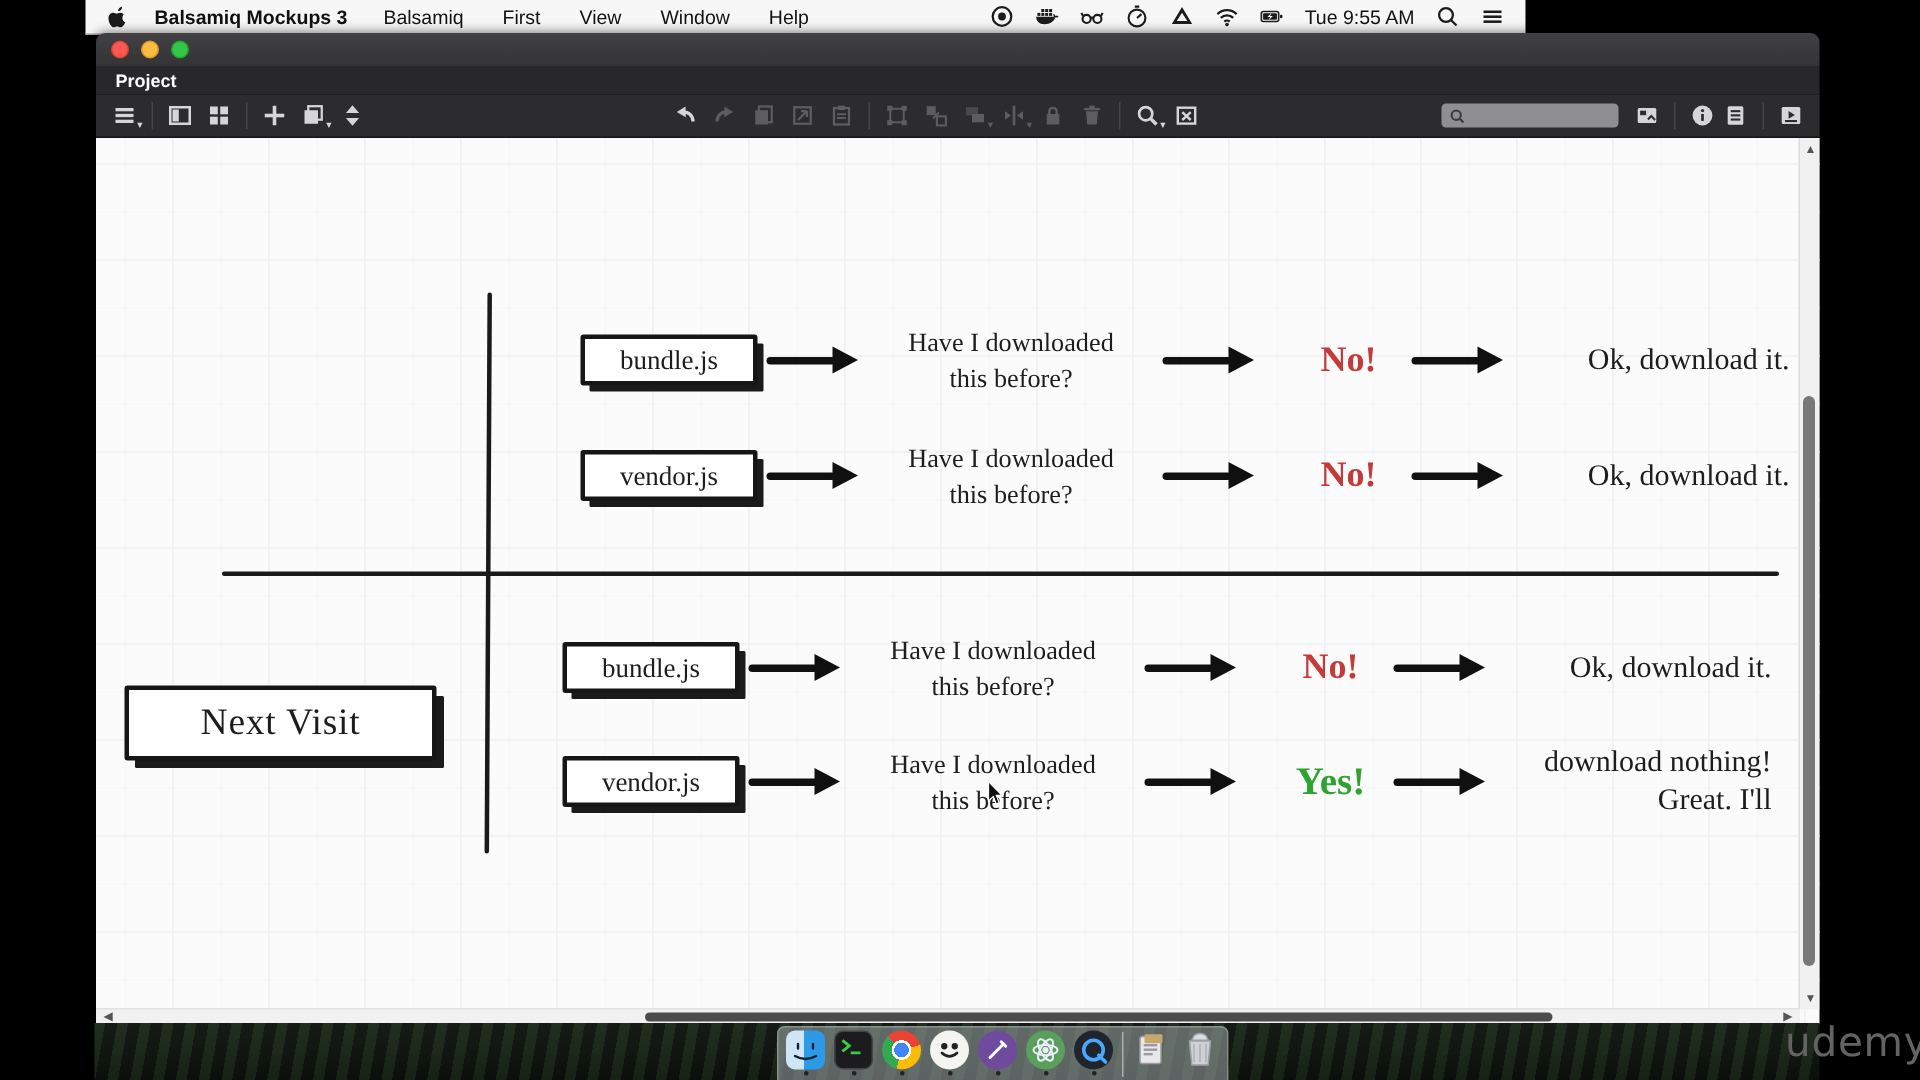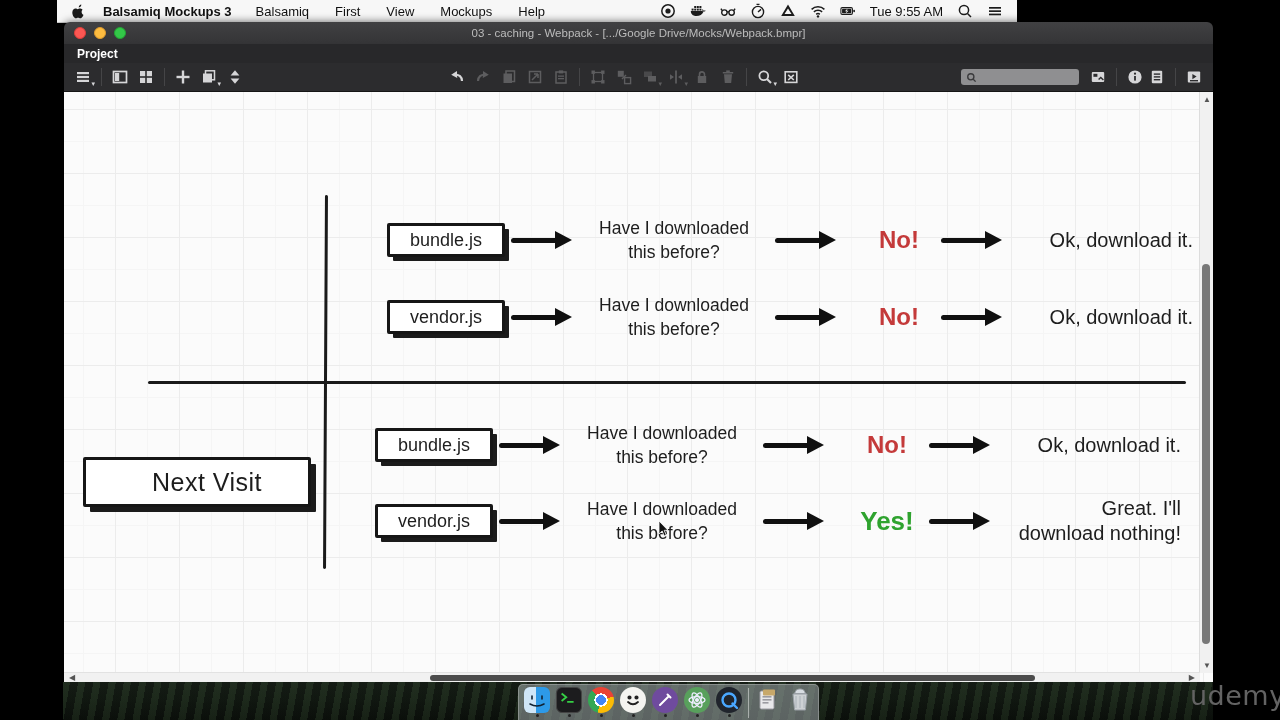--- a/index.html
+++ b/index.html
@@ -47,21 +47,21 @@
 
   
   .canvas{position:relative;height:591px;background-color:#fbfbfb;overflow:hidden;
     background-image:
       linear-gradient(#ececec 1px,transparent 1px),
       linear-gradient(90deg,#ececec 1px,transparent 1px),
       linear-gradient(#f5f5f5 1px,transparent 1px),
       linear-gradient(90deg,#f5f5f5 1px,transparent 1px);
     background-size:64px 64px,64px 64px,32px 32px,32px 32px;
     background-position:-13px 17px,-13px 17px,-13px 17px,-13px 17px;}
-  .sketch-text{font-family:Liberation Sans, sans-serif;color:#1d1d1d;}
+  .sketch-text{font-family:Liberation Serif, serif;color:#1d1d1d;}
   .visit-box{position:absolute;background:#fff;border:3px solid #161616;border-radius:2px;
              box-shadow:6px 6px 0 -1px #1b1b1b;display:flex;align-items:center;justify-content:center;
              font-size:25px;letter-spacing:.5px;}
   .vline{position:absolute;width:3px;background:#1a1a1a;border-radius:2px;transform:rotate(.3deg);}
   .hline{position:absolute;height:3px;background:#1a1a1a;border-radius:2px;}
   .flow-row{position:absolute;display:flex;align-items:center;gap:4px;height:56px;}
   .file-box{flex:0 0 118px;height:34px;background:#fff;border:3px solid #161616;border-radius:2px;
             box-shadow:5px 5px 0 -1px #1b1b1b;display:flex;align-items:center;justify-content:center;
             font-size:18px;box-sizing:border-box;}
   .arrow{flex:0 0 66px;height:18px;position:relative;}
@@ -109,21 +109,21 @@
     <div class="mb-left">
       <span class="apple">
         <svg viewBox="0 0 16 17">
             <path d="M13.9 5.9c-.1.1-1.8 1-1.8 3.1 0 2.4 2.1 3.2 2.2 3.2-.1.2-.3 1.2-1.1 2.2-.7.9-1.4 1.8-2.5 1.8s-1.4-.6-2.6-.6c-1.2 0-1.6.6-2.6.6s-1.8-.9-2.5-1.8C2.2 13.2 1.5 11.3 1.5 9.5c0-2.9 1.9-4.4 3.7-4.4 1 0 1.8.7 2.4.7.6 0 1.6-.7 2.7-.7.4 0 1.9 0 2.9 1.4zM11.1 2.8c.5-.6.8-1.4.7-2.3-.7 0-1.6.5-2.1 1.1-.5.5-.9 1.4-.8 2.2.8.1 1.7-.4 2.2-1z"></path>
           </svg>
       </span>
       <span class="mb-app">Balsamiq Mockups 3</span>
       <span class="mb-item">Balsamiq</span>
       <span class="mb-item">First</span>
       <span class="mb-item">View</span>
-      <span class="mb-item">Mockups</span>
+      <span class="mb-item">Window</span>
       <span class="mb-item">Help</span>
     </div>
     <div class="mb-right">
       <span class="sicon">
         <svg viewBox="0 0 16 16">
             <circle cx="8" cy="8" r="6.2" fill="none" stroke="currentColor" stroke-width="1.5"></circle>
             <circle cx="8" cy="8" r="2.6" fill="currentColor"></circle>
           </svg>
       </span>
       <span class="sicon">
@@ -187,21 +187,20 @@
     </div>
   </div>
 
   <div class="app-window">
     <div class="title-bar">
       <div class="lights">
         <span class="light red"></span>
         <span class="light yellow"></span>
         <span class="light green"></span>
       </div>
-      <span class="win-title">03 - caching - Webpack - [.../Google Drive/Mocks/Webpack.bmpr]</span>
     </div>
 
     <div class="tab-bar">
       <span class="tab-label">Project</span>
     </div>
 
     <div class="toolbar">
       <div class="tgroup">
         <span class="tbtn on">
           <svg viewBox="0 0 16 16" fill="currentColor">
@@ -391,21 +390,21 @@
             </svg>
         </span>
       </div>
     </div>
 
     <div class="canvas">
 
       <div class="vline" style="left:260px;top:103px;height:374px;"></div>
       <div class="hline" style="left:84px;top:289px;width:1038px;"></div>
 
-      <div class="visit-box sketch-text" style="left:19px;top:365px;width:202px;height:44px;padding-left:20px;">
+      <div class="visit-box sketch-text" style="left:19px;top:365px;width:202px;height:44px;">
         <span>Next Visit</span>
       </div>
 
       <div class="flow-row sketch-text" style="left:323px;top:120px;">
         <div class="file-box">
             <span>bundle.js</span>
           </div>
         <div class="arrow">
             <span class="bar"></span>
             <span class="head"></span>
@@ -498,22 +497,22 @@
         <div class="arrow">
             <span class="bar"></span>
             <span class="head"></span>
           </div>
         <div class="ans-col" style="font-size: 26px; color: rgb(47, 163, 47);">Yes!</div>
         <div class="arrow">
             <span class="bar"></span>
             <span class="head"></span>
           </div>
         <div class="res-col">
+            <span style="display:block">download nothing!</span>
             <span style="display:block">Great.  I'll</span>
-            <span style="display:block">download nothing!</span>
           </div>
       </div>
 
       <svg class="cursor" style="left:594px;top:428px;" viewBox="0 0 12 18">
         <path d="M1 1v13l3.2-3 2 5 2-.9-2-4.8H10z" fill="#111" stroke="#fff" stroke-width=".8"></path>
       </svg>
 
       <div class="vscroll">
         <span class="sarrow" style="top:3px;left:3px;">▲</span>
         <div class="vthumb" style="top:172px;height:380px;"></div>

